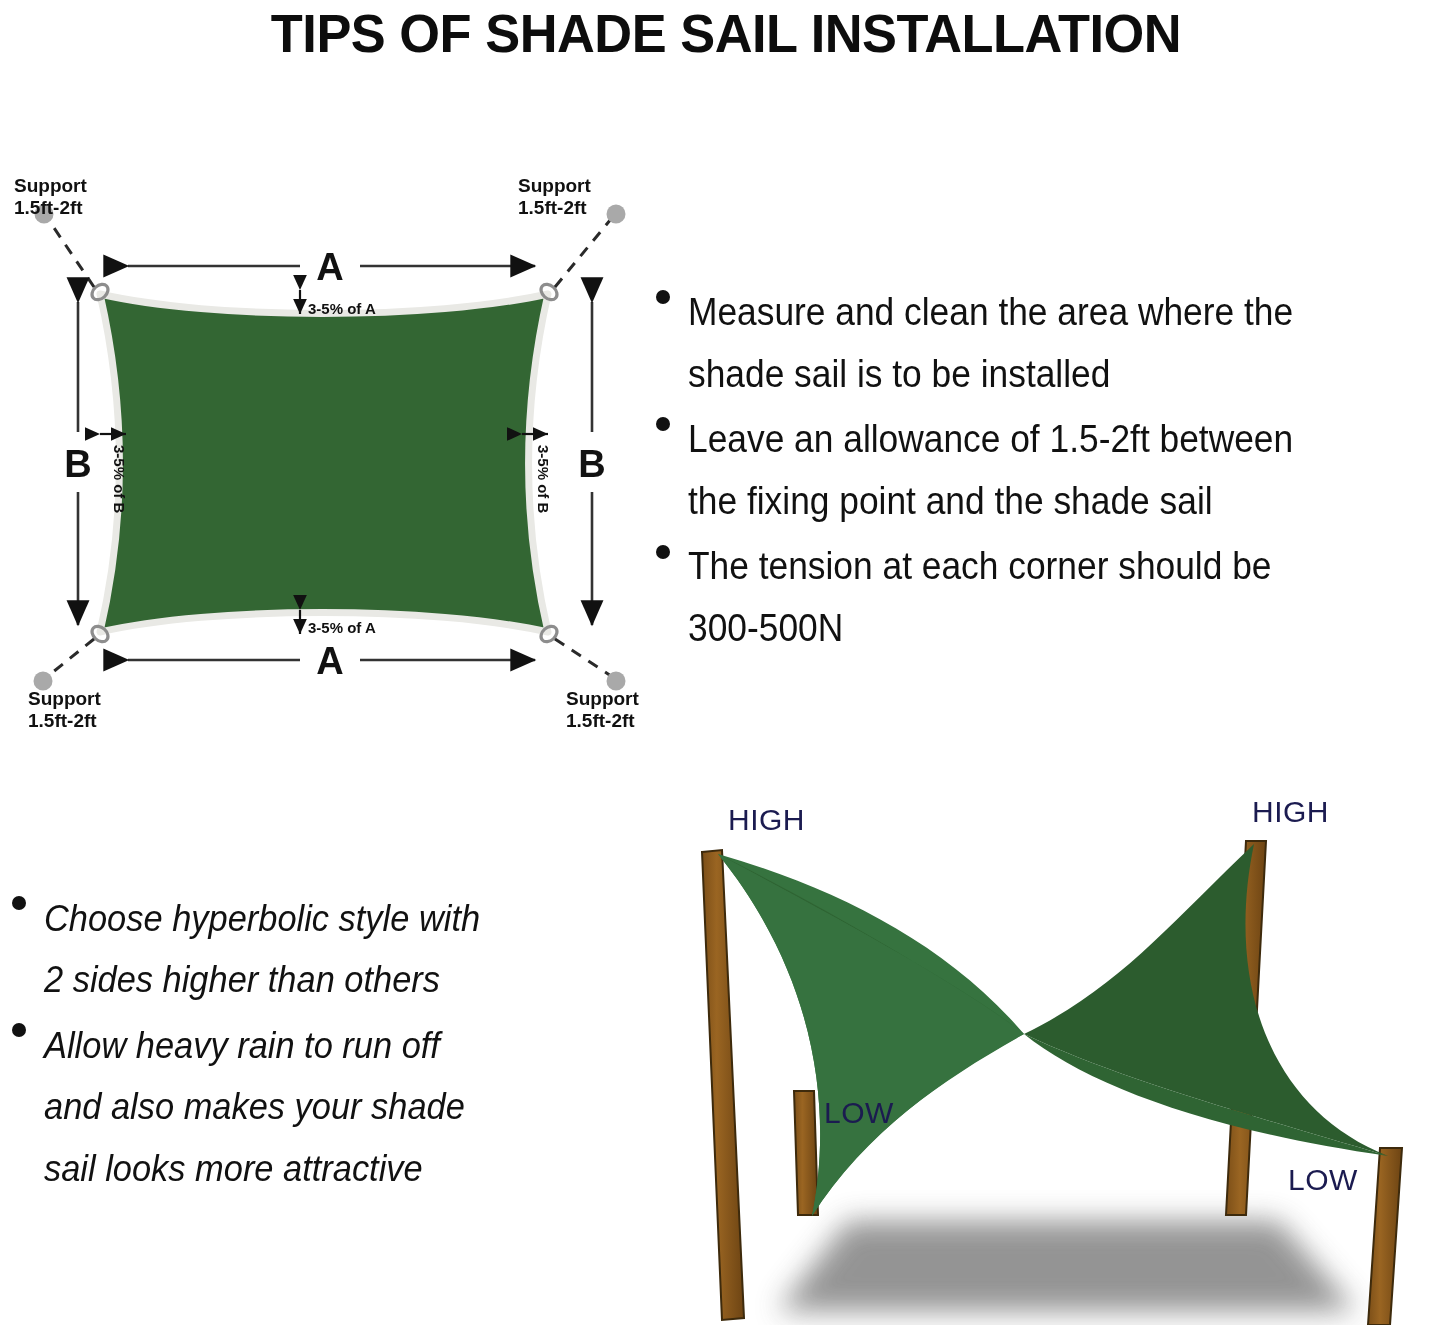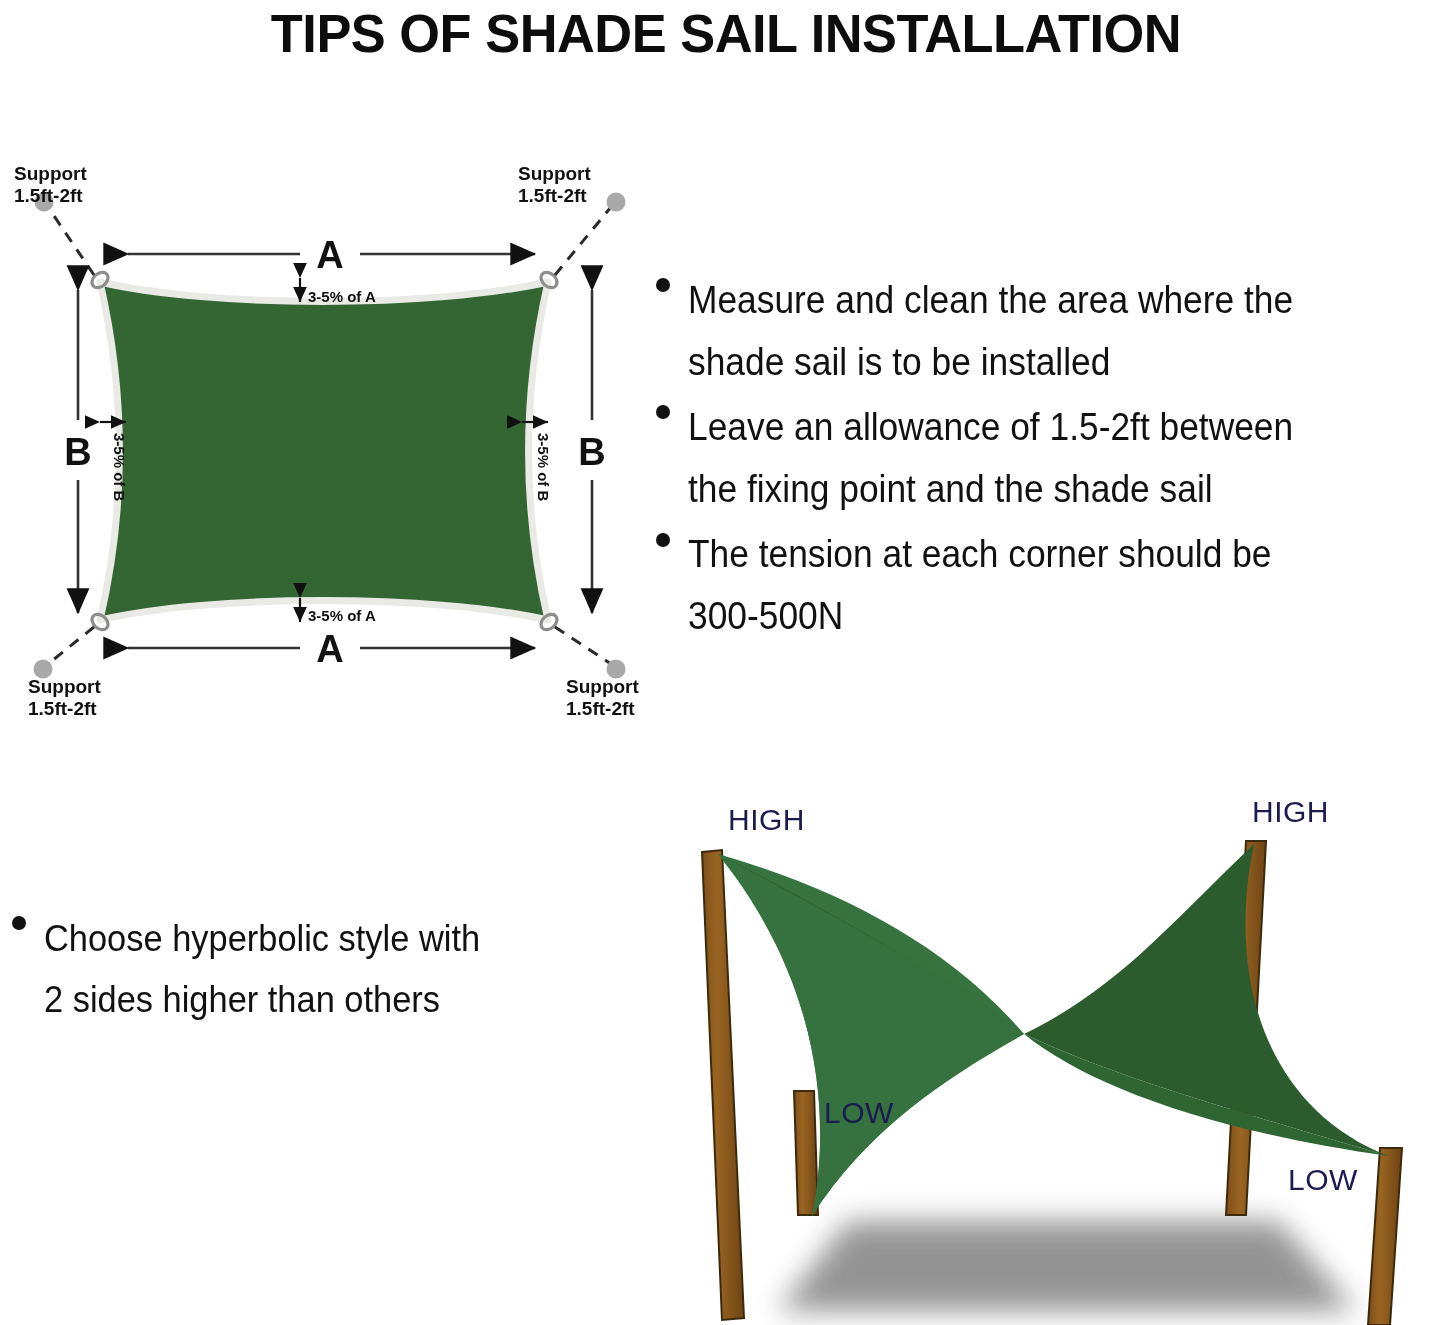--- a/index.html
+++ b/index.html
@@ -15,21 +15,21 @@
     font-weight:bold;
     font-size:54px;
     letter-spacing:-0.5px;
     color:#0d0d0d;
     transform:scaleX(0.97);
     transform-origin:50% 0;
     white-space:nowrap;
   }
 
   
-  #top-section{position:absolute;left:0;top:150px;width:1452px;height:620px;}
+  #top-section{position:absolute;left:0;top:162px;width:1452px;height:620px;}
   #rect-diagram{position:absolute;left:0;top:0;width:640px;height:600px;}
   #rect-diagram svg{display:block;}
 
   .dim-label{
     font-family:"Liberation Sans","DejaVu Sans",sans-serif;
     font-weight:bold;font-size:38px;fill:#111;
   }
   .pct-label{
     font-family:"Liberation Sans","DejaVu Sans",sans-serif;
     font-weight:bold;font-size:15px;fill:#111;
@@ -58,21 +58,21 @@
     color:#111;
     transform:scaleX(0.93);
     transform-origin:0 50%;
     white-space:pre-line;
   }
 
   #top-bullets{
     position:absolute;left:648px;top:120px;width:806px;
   }
   #bottom-bullets{
-    position:absolute;left:4px;top:908px;width:630px;
+    position:absolute;left:4px;top:888px;width:630px;font-style:italic;
   }
   #bottom-bullets .bullets li .txt{font-size:37px;line-height:1.66;}
 
   
   #hyperbolic-illustration{
     position:absolute;left:666px;top:778px;width:776px;height:547px;
   }
   #hyperbolic-illustration svg{display:block;}
   .hl-label{
     font-family:"Liberation Sans","DejaVu Sans",sans-serif;
@@ -204,20 +204,26 @@
   </div>
 </div>
 
 <div id="bottom-bullets">
   <ul class="bullets">
     <li>
       <span class="dot"></span>
       <span class="txt">Choose hyperbolic style with
 2 sides higher than others</span>
     </li>
+    <li>
+      <span class="dot"></span>
+      <span class="txt">Allow heavy rain to run off
+and also makes your shade
+sail looks more attractive</span>
+    </li>
   </ul>
 </div>
 
 <div id="hyperbolic-illustration">
   <svg width="776" height="547" viewBox="0 0 776 547" xmlns="http://www.w3.org/2000/svg">
     <defs>
       <linearGradient id="poleGrad" x1="0" y1="0" x2="1" y2="0">
         <stop offset="0%" stop-color="#7c4f18"></stop>
         <stop offset="35%" stop-color="#9a6522"></stop>
         <stop offset="100%" stop-color="#6d4413"></stop>

